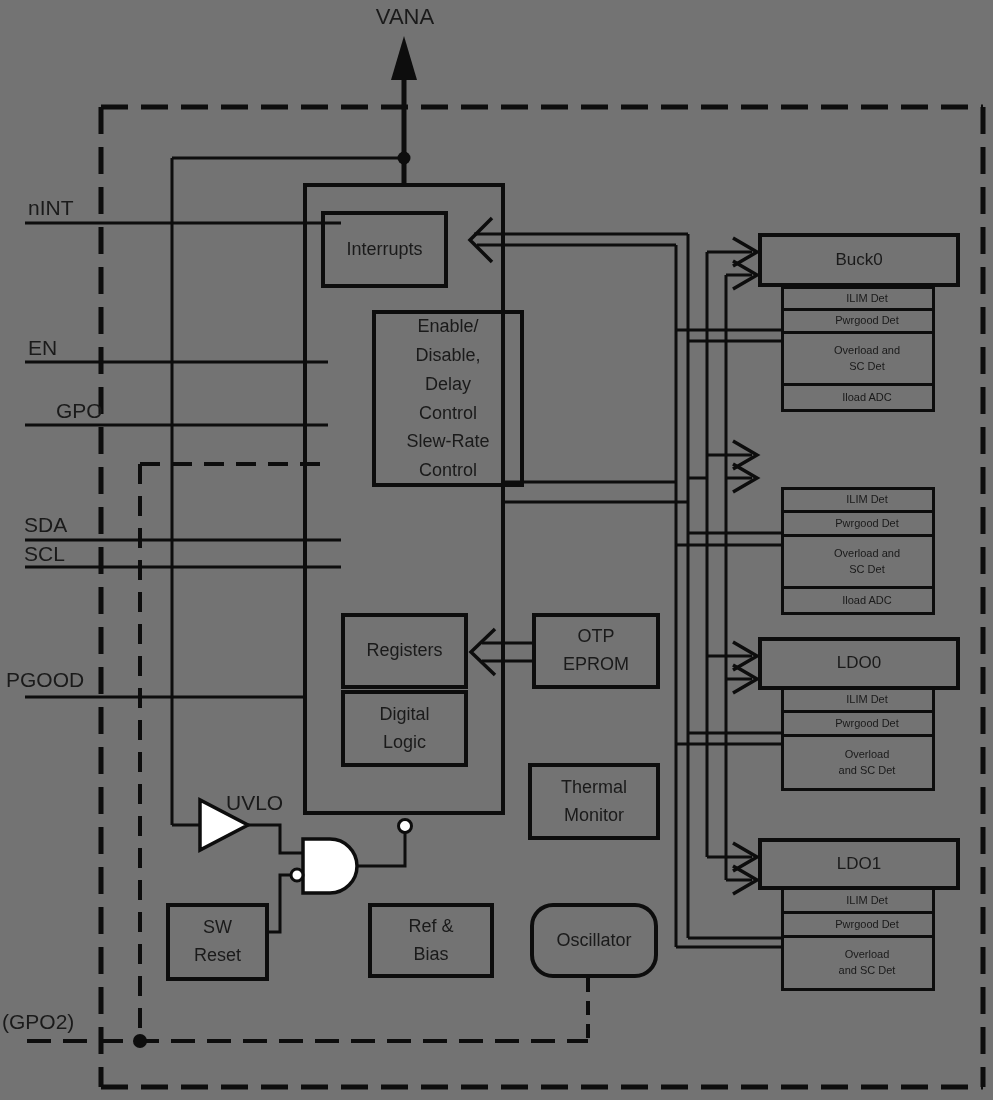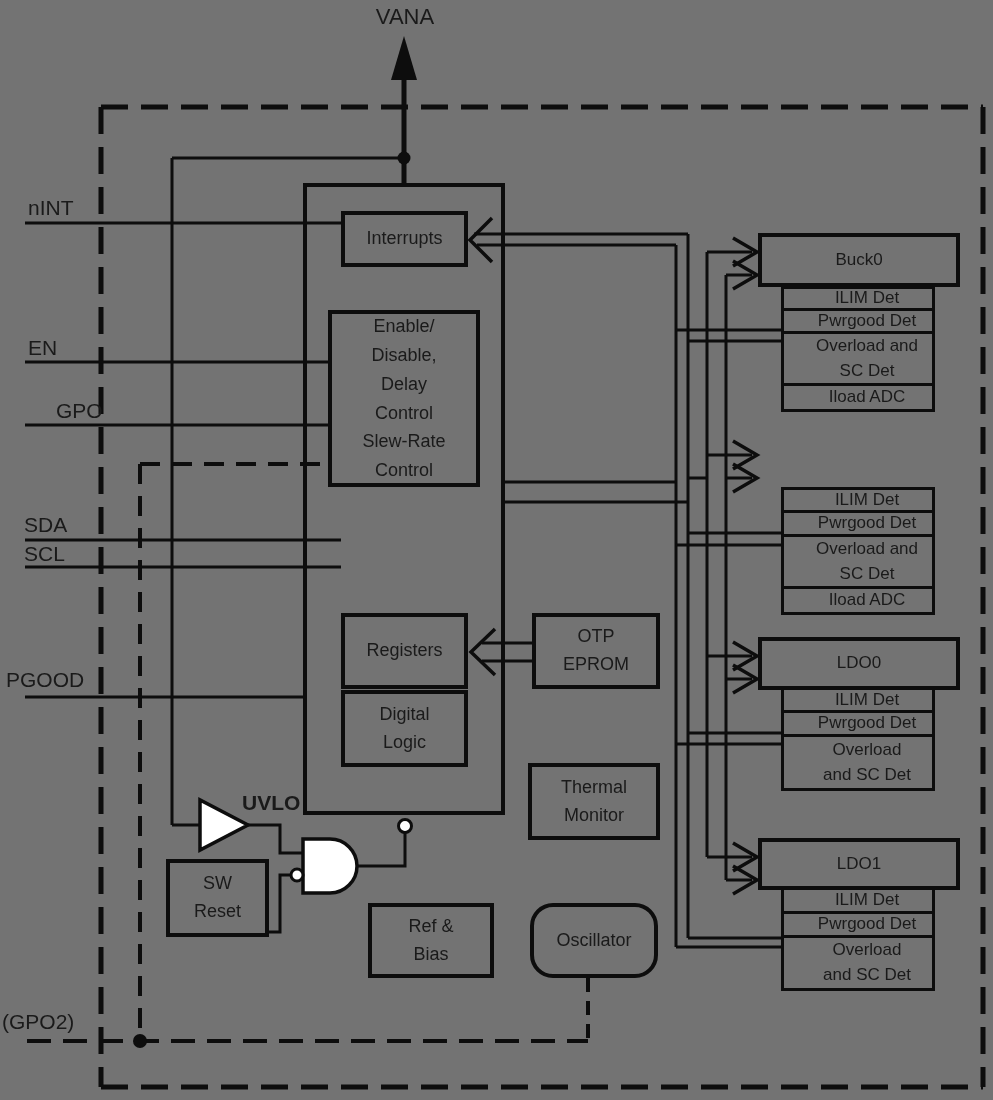--- a/index.html
+++ b/index.html
@@ -6,26 +6,26 @@
   #canvas{
     position:relative;width:993px;height:1100px;background:#737373;
     font-family:"Liberation Sans",sans-serif;color:#1a1a1a;overflow:hidden;
   }
   #wires{position:absolute;left:0;top:0;z-index:1;}
   .box{
     position:absolute;box-sizing:border-box;border:4px solid #0d0d0d;
     background:transparent;display:flex;align-items:center;justify-content:center;
     text-align:center;white-space:pre-line;z-index:2;font-size:18px;line-height:1.55;
   }
-  .sub{border-width:3px;font-size:17px;line-height:1.45;padding-left:18px;}
+  .sub{border-width:3px;font-size:11px;line-height:1.45;padding-left:18px;}
   .reg-title{font-size:17px;}
   .pin-label{
     position:absolute;z-index:2;font-size:21px;white-space:nowrap;
   }
-  .small-gap{line-height:1.25;}
+  .small-gap{line-height:1.25;margin-left:44px;}
 </style>
 </head>
 <body>
 
 <div id="canvas">
 
   <svg id="wires" width="993" height="1100" viewBox="0 0 993 1100">
 
     <g stroke="#0d0d0d" stroke-width="5" fill="none" stroke-dasharray="27 13">
       <path d="M101,107 H983"></path>
@@ -114,40 +114,40 @@
   </svg>
 
   <div class="pin-label" style="left:366px;top:4px;width:78px;text-align:center;font-size:22px;">VANA</div>
   <div class="pin-label" style="left:28px;top:196px;">nINT</div>
   <div class="pin-label" style="left:28px;top:336px;">EN</div>
   <div class="pin-label" style="left:24px;top:399px;margin-left:32px;">GPO</div>
   <div class="pin-label" style="left:24px;top:513px;">SDA</div>
   <div class="pin-label" style="left:24px;top:542px;">SCL</div>
   <div class="pin-label" style="left:6px;top:668px;">PGOOD</div>
   <div class="pin-label" style="left:2px;top:1010px;">(GPO2)</div>
-  <div class="pin-label" style="left:242px;top:791px;font-weight:bold;">UVLO</div>
+  <div class="pin-label" style="left:226px;top:791px;">UVLO</div>
 
   <div class="box" style="left:303px;top:183px;width:202px;height:632px;"></div>
 
-  <div class="box" style="left:341px;top:211px;width:127px;height:56px;">Interrupts</div>
+  <div class="box" style="left:321px;top:211px;width:127px;height:77px;">Interrupts</div>
   <div class="box small-gap" style="left:328px;top:310px;width:152px;height:177px;line-height:1.6;">Enable/
 Disable,
 Delay
 Control
 Slew-Rate
 Control</div>
   <div class="box" style="left:341px;top:613px;width:127px;height:76px;">Registers</div>
   <div class="box" style="left:341px;top:682px;width:127px;height:77px;margin-top:8px;">Digital
 Logic</div>
 
   <div class="box" style="left:532px;top:613px;width:128px;height:76px;">OTP
 EPROM</div>
   <div class="box" style="left:528px;top:763px;width:132px;height:77px;">Thermal
 Monitor</div>
-  <div class="box" style="left:166px;top:859px;width:103px;height:78px;">SW
+  <div class="box" style="left:166px;top:903px;width:103px;height:78px;">SW
 Reset</div>
   <div class="box" style="left:368px;top:903px;width:126px;height:75px;">Ref &amp;
 Bias</div>
   <div class="box" style="left:530px;top:903px;width:128px;height:75px;border-radius:23px;">Oscillator</div>
 
   <div class="box reg-title" style="left:758px;top:233px;width:202px;height:54px;">Buck0</div>
   <div class="box sub" style="left:781px;top:286px;width:154px;height:25px;">ILIM Det</div>
   <div class="box sub" style="left:781px;top:308px;width:154px;height:26px;">Pwrgood Det</div>
   <div class="box sub" style="left:781px;top:331px;width:154px;height:55px;">Overload and
 SC Det</div>

